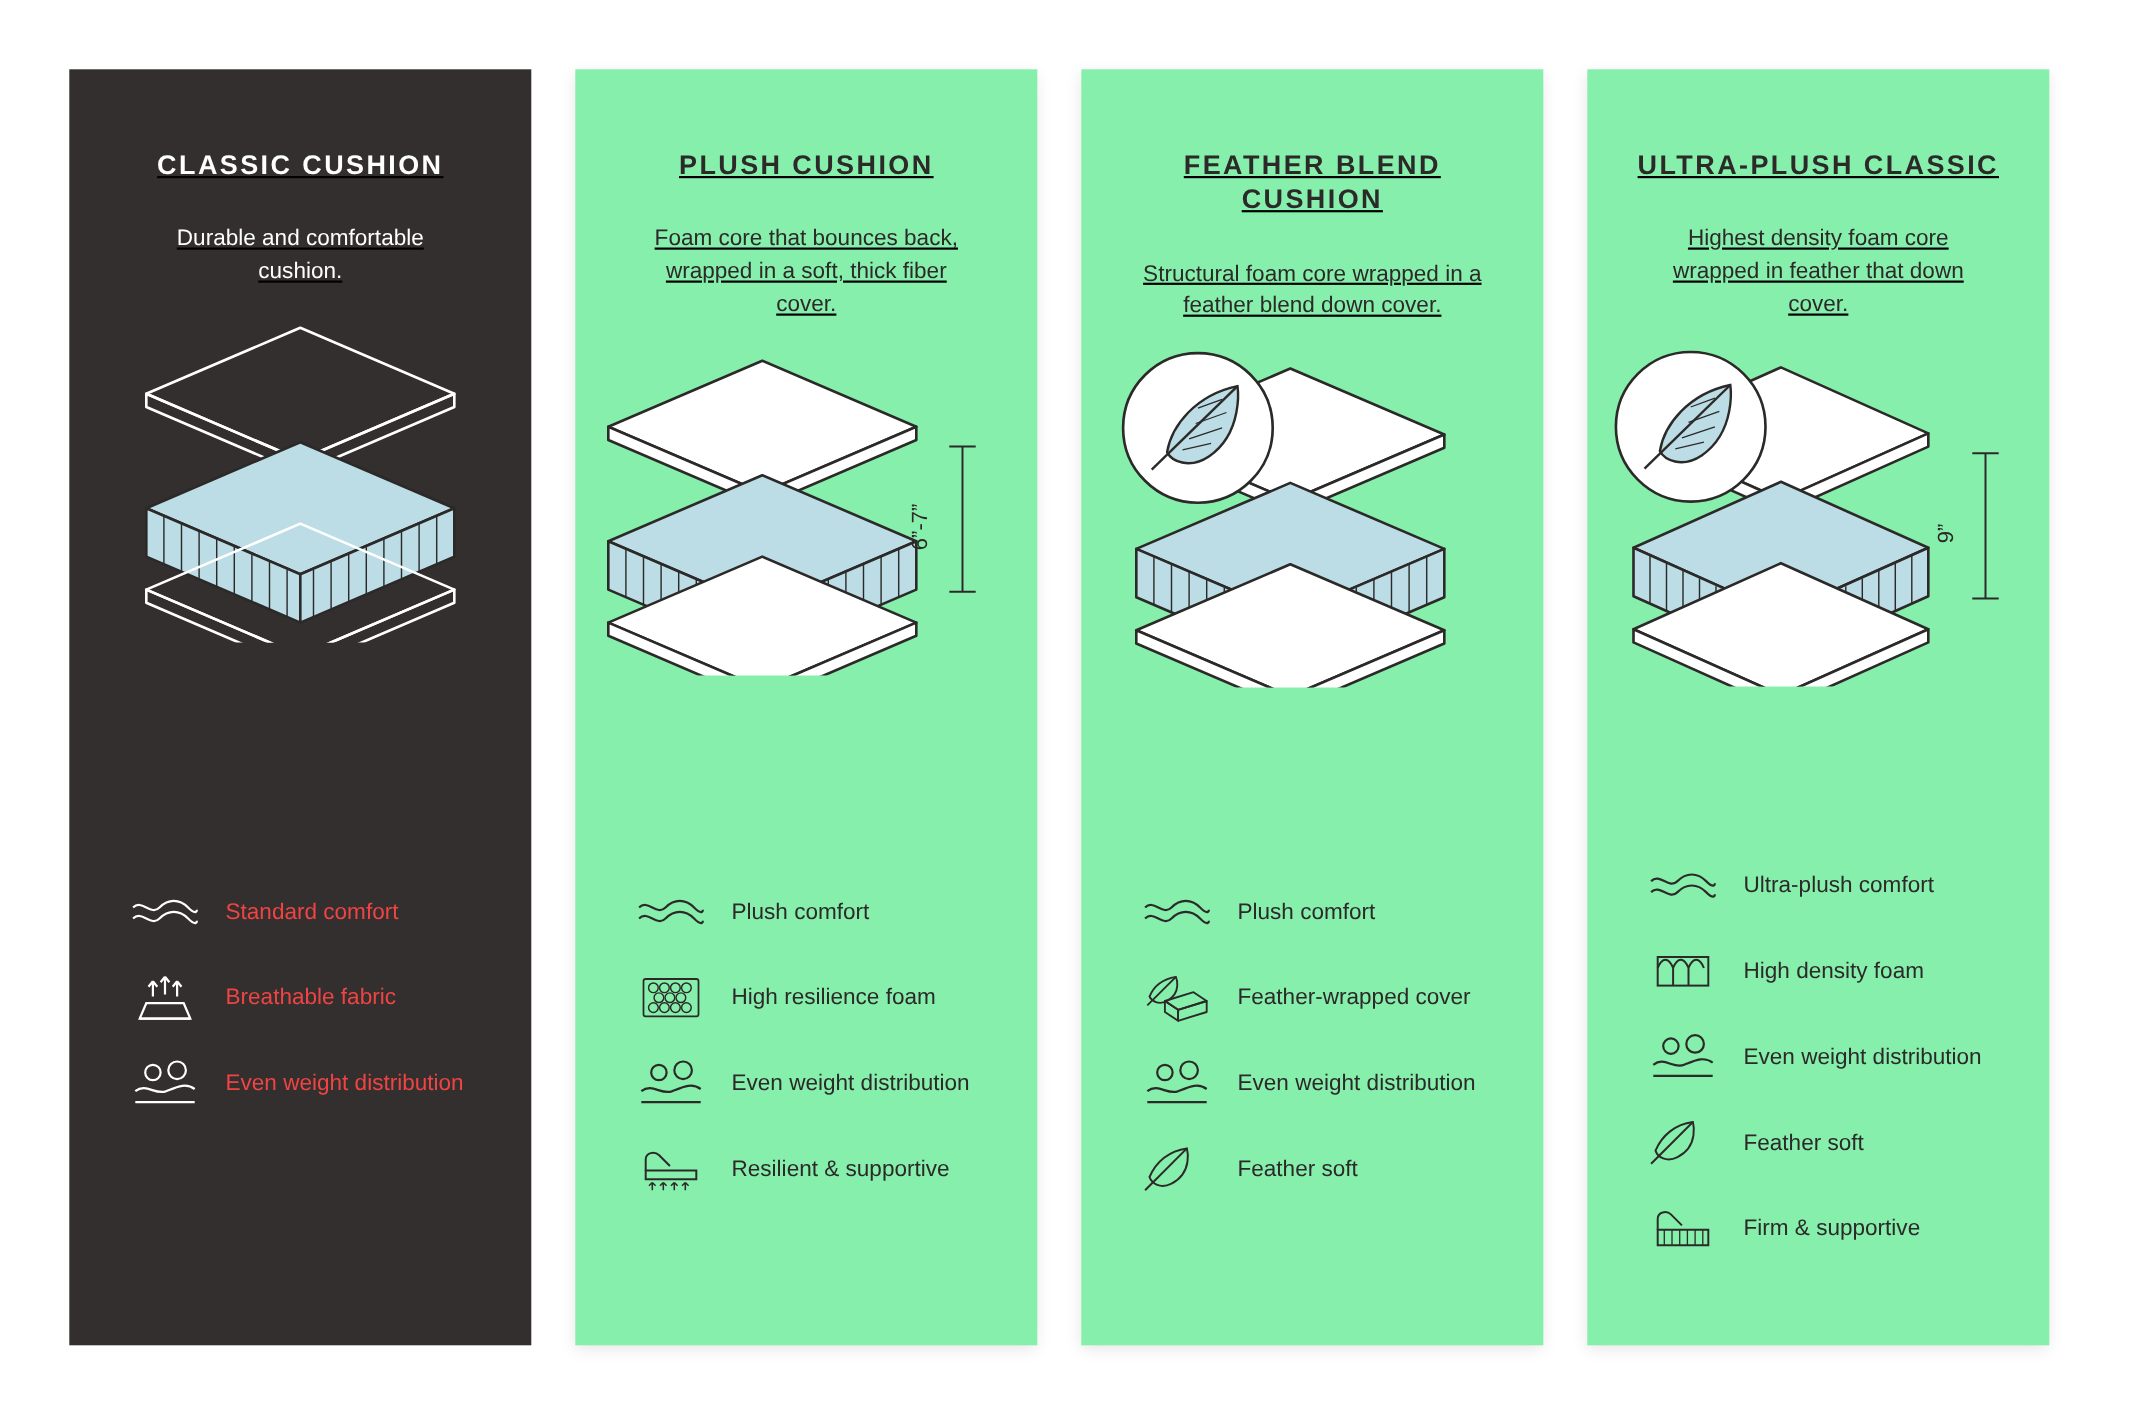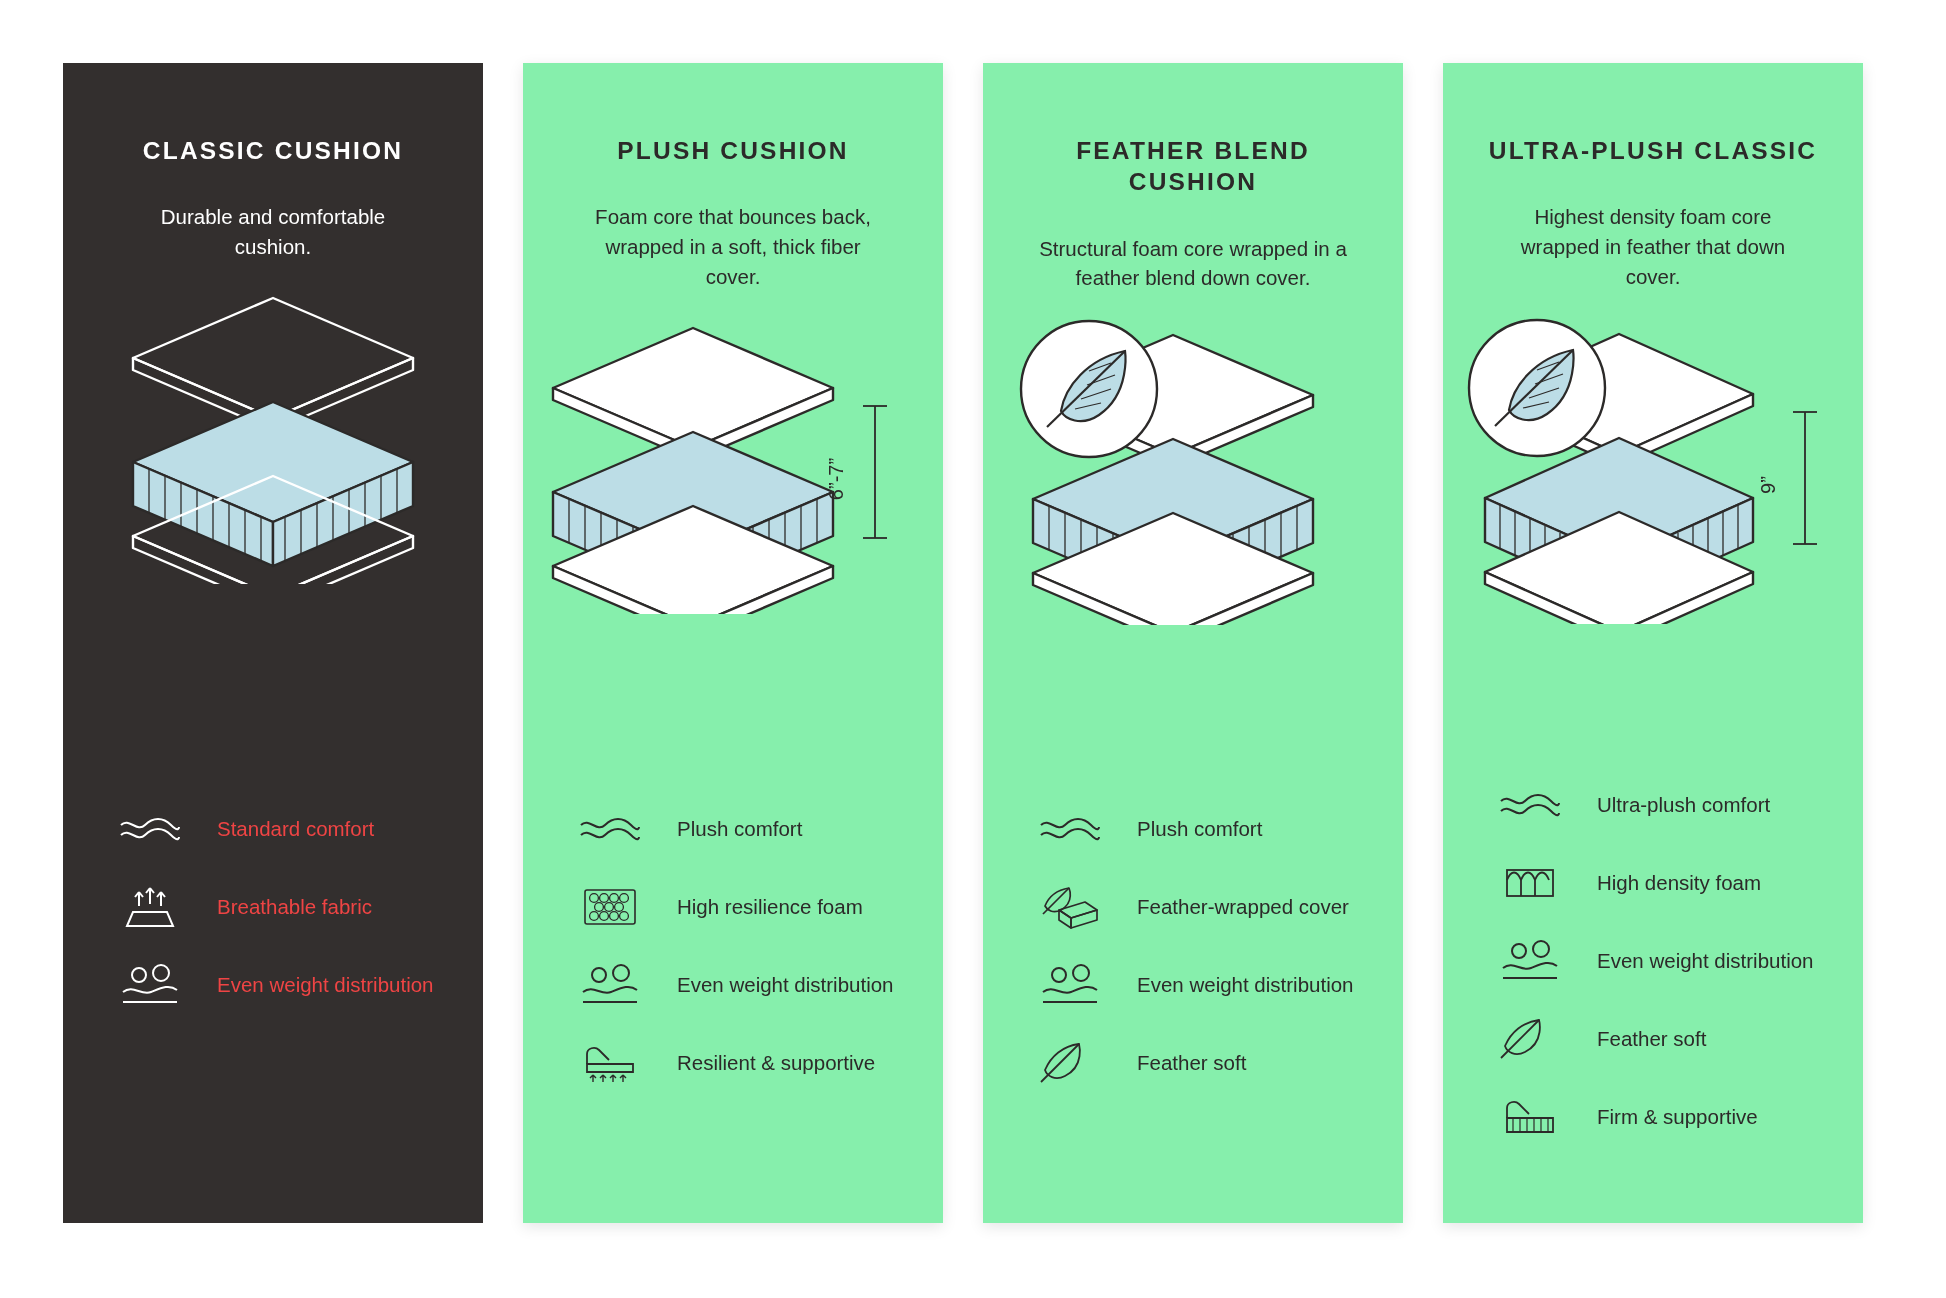--- a/index.html
+++ b/index.html
@@ -24,20 +24,21 @@
     left: 0;
     top: 0;
     width: 1946px;
     height: 1298px;
     display: flex;
     justify-content: flex-start;
     align-items: flex-start;
     padding: 63px 0 0 63px;
     box-sizing: border-box;
     gap: 40px;
+    text-decoration: underline;
   }
   .card {
     width: 420px;
     height: 1160px;
     background: #86efac;
     box-shadow: 0 4px 14px rgba(0,0,0,0.10);
     position: relative;
     box-sizing: border-box;
     padding: 0;
     flex: 0 0 auto;
@@ -86,21 +87,20 @@
     position: absolute;
     left: 56px;
     right: 34px;
     top: 740px;
   }
   .feature {
     display: flex;
     align-items: center;
     margin-bottom: 26px;
     min-height: 52px;
-    gap: 12px;
   }
   .feature .ficon {
     width: 74px;
     flex: 0 0 74px;
     display: flex;
     align-items: center;
     justify-content: flex-start;
   }
   .feature .flabel {
     font-size: 20.5px;

